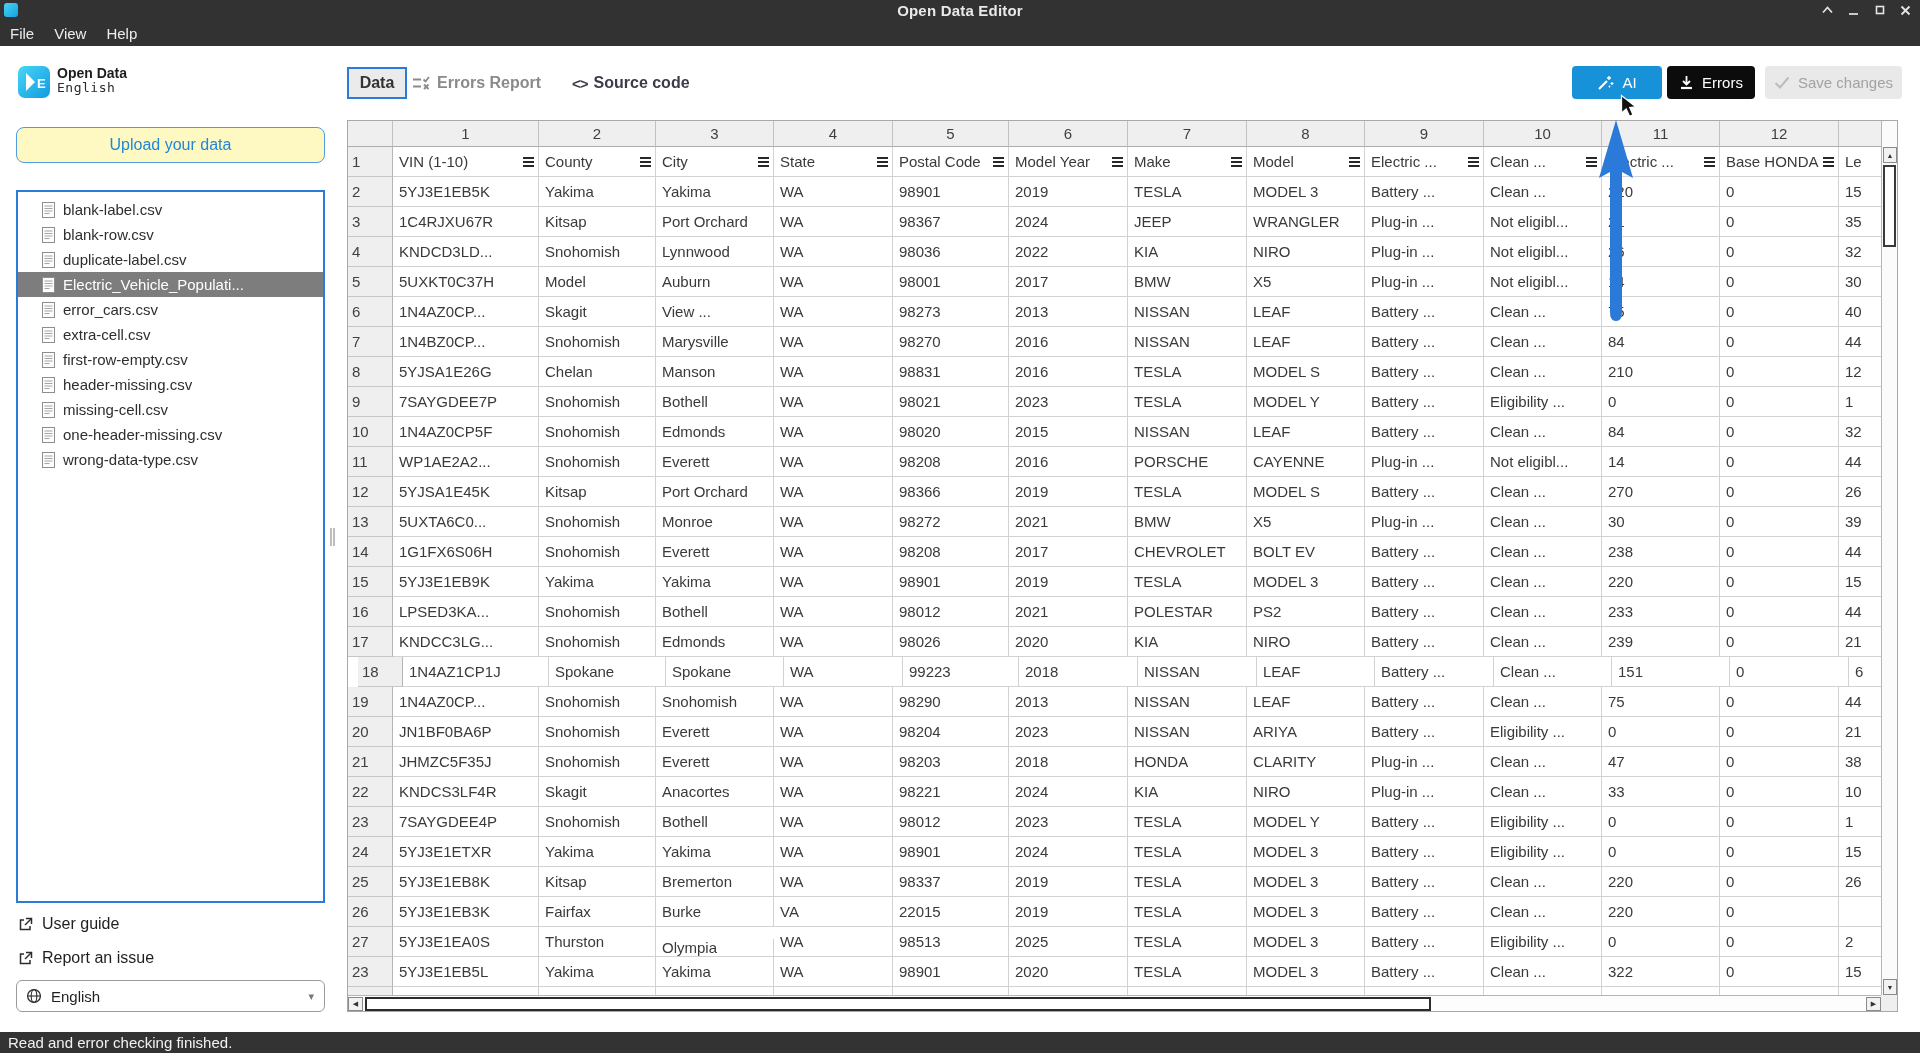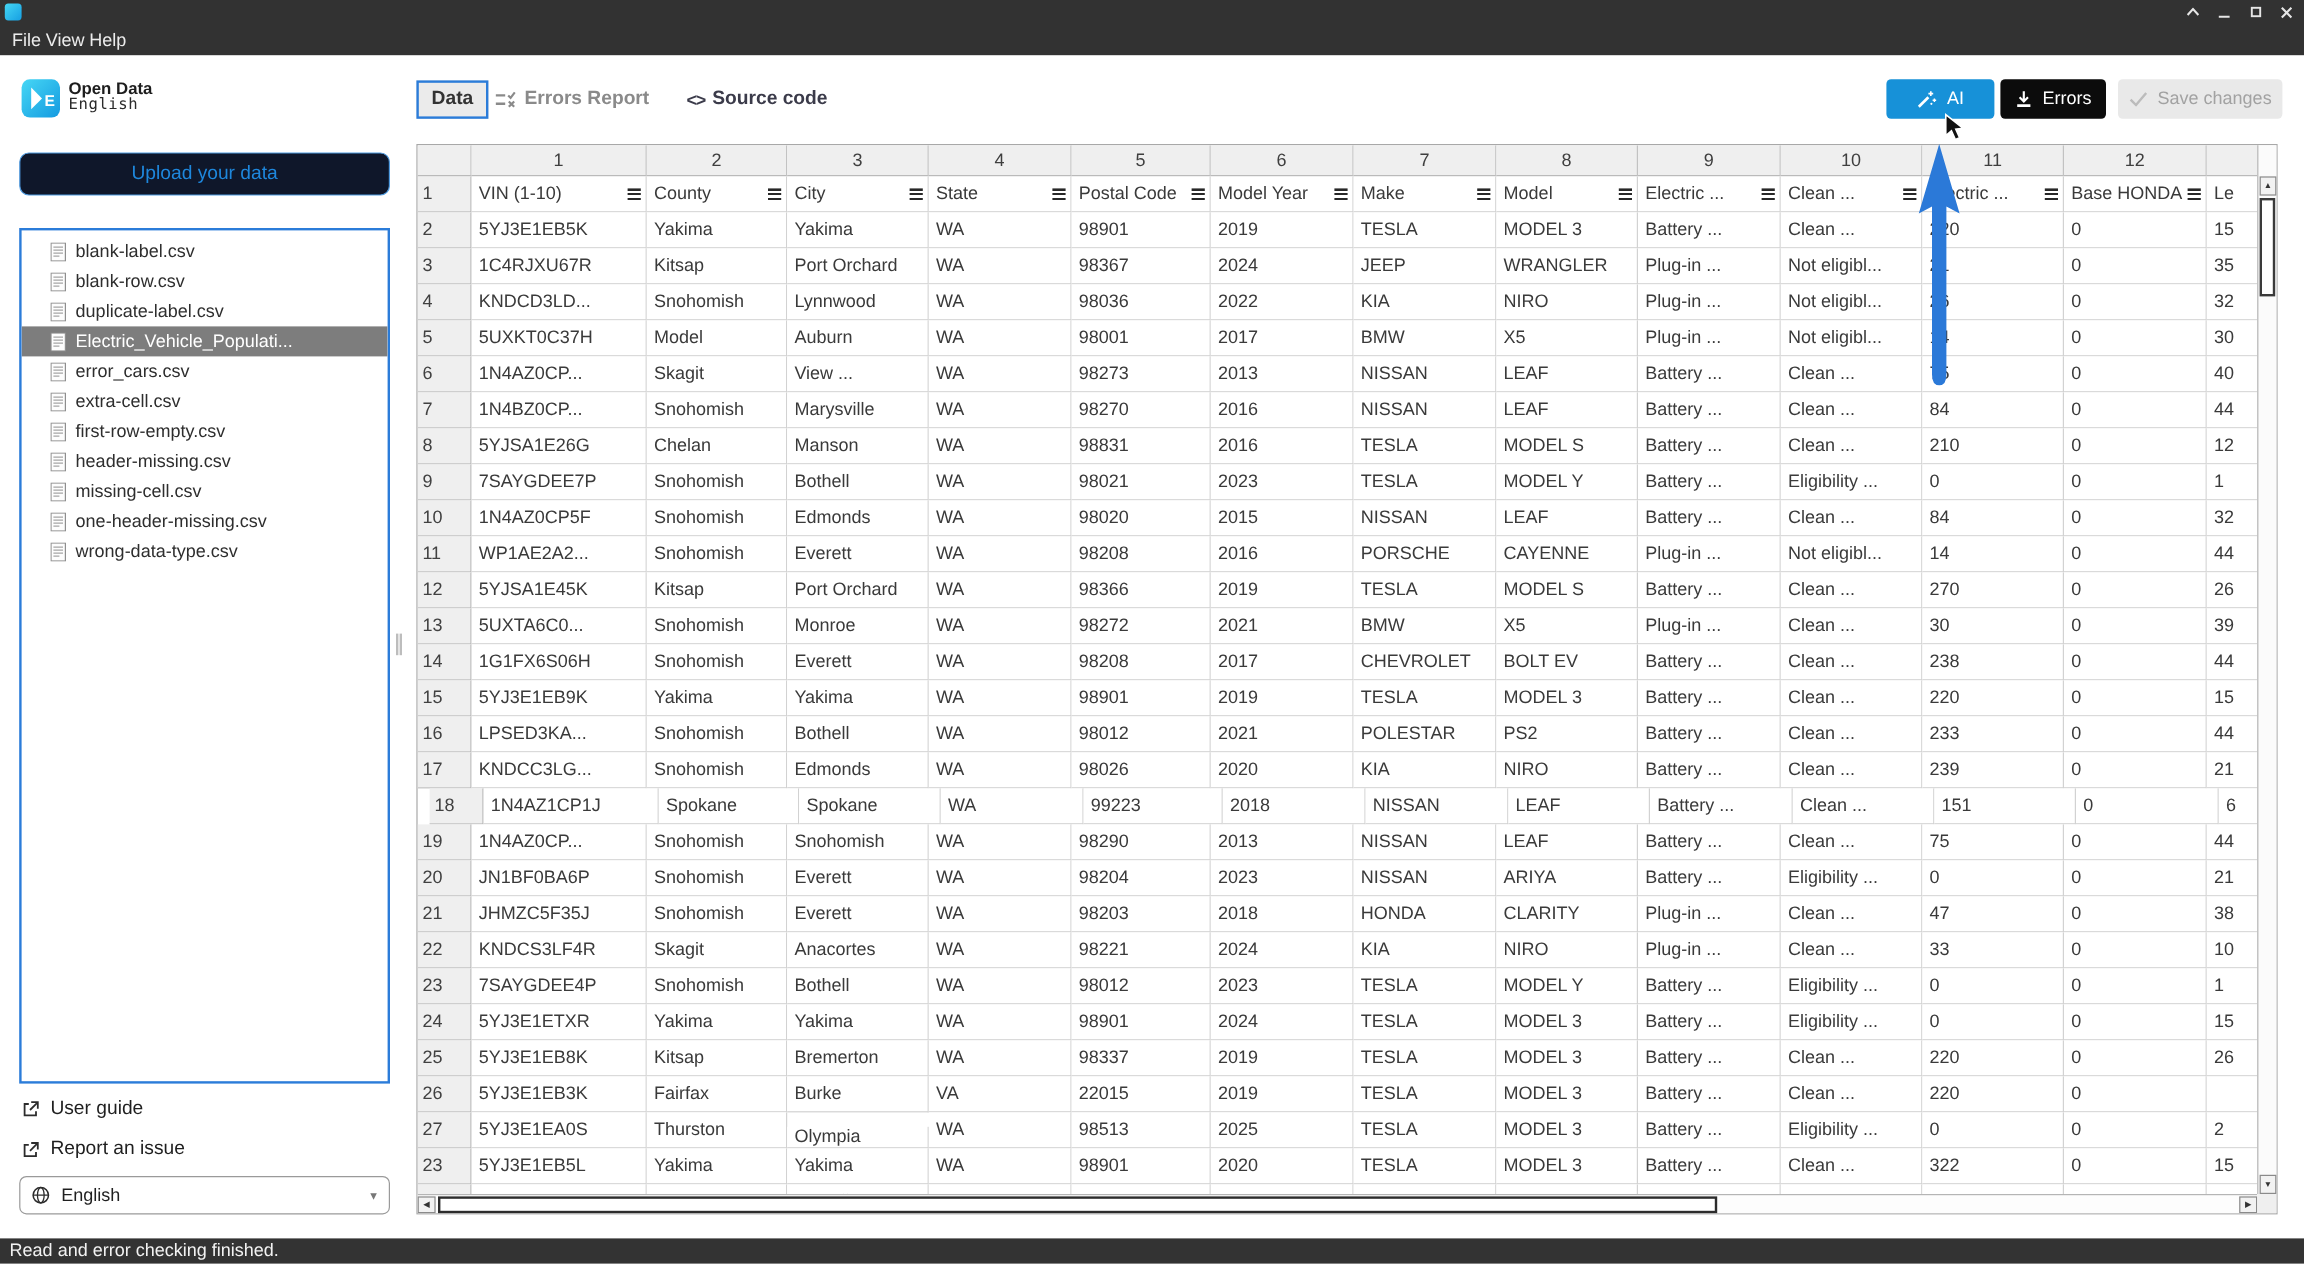--- a/index.html
+++ b/index.html
@@ -9,30 +9,30 @@
     -webkit-font-smoothing:antialiased;
   }
   
   .topbar{position:absolute;left:0;top:0;width:1920px;height:46px;background:#323232;}
   .titlebar-title{position:absolute;left:0;top:2px;width:100%;text-align:center;
     color:#e9e9e9;font-size:15px;font-weight:bold;letter-spacing:.2px;}
   .app-icon{position:absolute;left:4px;top:3px;width:14px;height:14px;border-radius:3px;
     background:linear-gradient(135deg,#45d6f4,#169fe2);}
   .win-controls{position:absolute;right:8px;top:2px;display:flex;gap:13px;align-items:center;height:16px;}
   .win-btn{width:13px;height:13px;display:flex;align-items:center;justify-content:center;cursor:default;}
-  .menu-row{position:absolute;left:0;top:20px;height:26px;display:flex;align-items:center;gap:4px;padding-left:10px;}
+  .menu-row{position:absolute;left:0;top:20px;height:26px;display:flex;align-items:center;gap:20px;padding-left:10px;}
   .menu-item{color:#ececec;font-size:15px;}
   
   .logo-icon{position:absolute;left:18px;top:66px;width:32px;height:32px;border-radius:7px;
     background:linear-gradient(135deg,#46d7f5,#149ae0);}
   .logo-text{position:absolute;left:57px;top:66px;line-height:1.1;}
   .logo-title{font-size:14px;font-weight:bold;color:#1d1d1d;}
   .logo-subtitle{font-size:13px;color:#2b2b2b;font-family:"DejaVu Sans Mono",monospace;letter-spacing:.5px;}
   .upload-btn{position:absolute;left:16px;top:127px;width:309px;height:36px;box-sizing:border-box;
-    border:1.5px solid #4f9be0;border-radius:8px;background:#0f172a;color:#1e87dc;font-size:16px;
+    border:1.5px solid #4f9be0;border-radius:8px;background:#fef9c3;color:#1e87dc;font-size:16px;
     display:flex;align-items:center;justify-content:center;cursor:pointer;}
   .file-list{position:absolute;left:16px;top:190px;width:309px;height:713px;box-sizing:border-box;
     border:2px solid #2b7cd9;background:#fff;overflow:hidden;padding-top:5px;}
   .file-item{height:25px;display:flex;align-items:center;padding-left:24px;gap:8px;
     font-size:15px;color:#2e2e2e;white-space:nowrap;cursor:pointer;}
   .file-item.selected{background:#7d7d7d;color:#ffffff;}
   .doc-icon{width:13px;height:16px;flex:none;display:flex;}
   .splitter-grip{position:absolute;left:330px;top:528px;width:5px;height:18px;
     border-left:2px solid #bdbdbd;border-right:2px solid #bdbdbd;box-sizing:border-box;}
   .side-link{position:absolute;left:18px;display:flex;align-items:center;gap:9px;
@@ -86,20 +86,21 @@
   .status-text{color:#f2f2f2;font-size:15px;}
   
   .arrow-overlay{position:absolute;left:1595px;top:118px;pointer-events:none;}
   .cursor-overlay{position:absolute;left:1620px;top:94px;pointer-events:none;}
 </style>
 </head>
 <body>
 
 <div class="topbar">
   <div class="app-icon"></div>
+  <div class="titlebar-title">Open Data Editor</div>
   <div class="win-controls">
     <div class="win-btn">
       <svg width="11" height="8" viewBox="0 0 11 8">
           <polyline points="1,6.5 5.5,1.5 10,6.5" fill="none" stroke="#e6e6e6" stroke-width="1.7"></polyline>
         </svg>
     </div>
     <div class="win-btn">
       <svg width="11" height="11" viewBox="0 0 11 11">
           <line x1="1" y1="9" x2="10" y2="9" stroke="#e6e6e6" stroke-width="1.7"></line>
         </svg>

